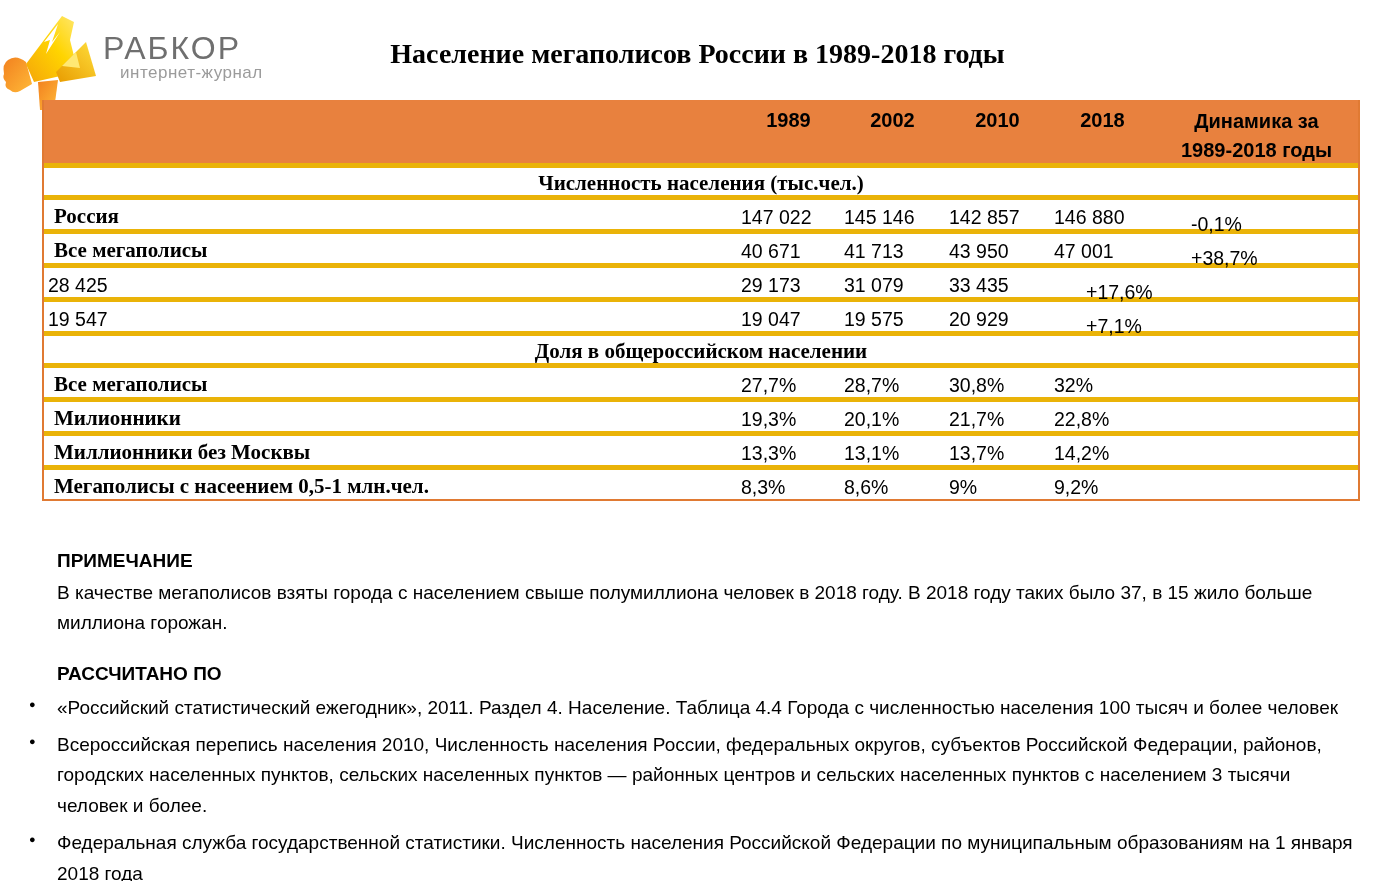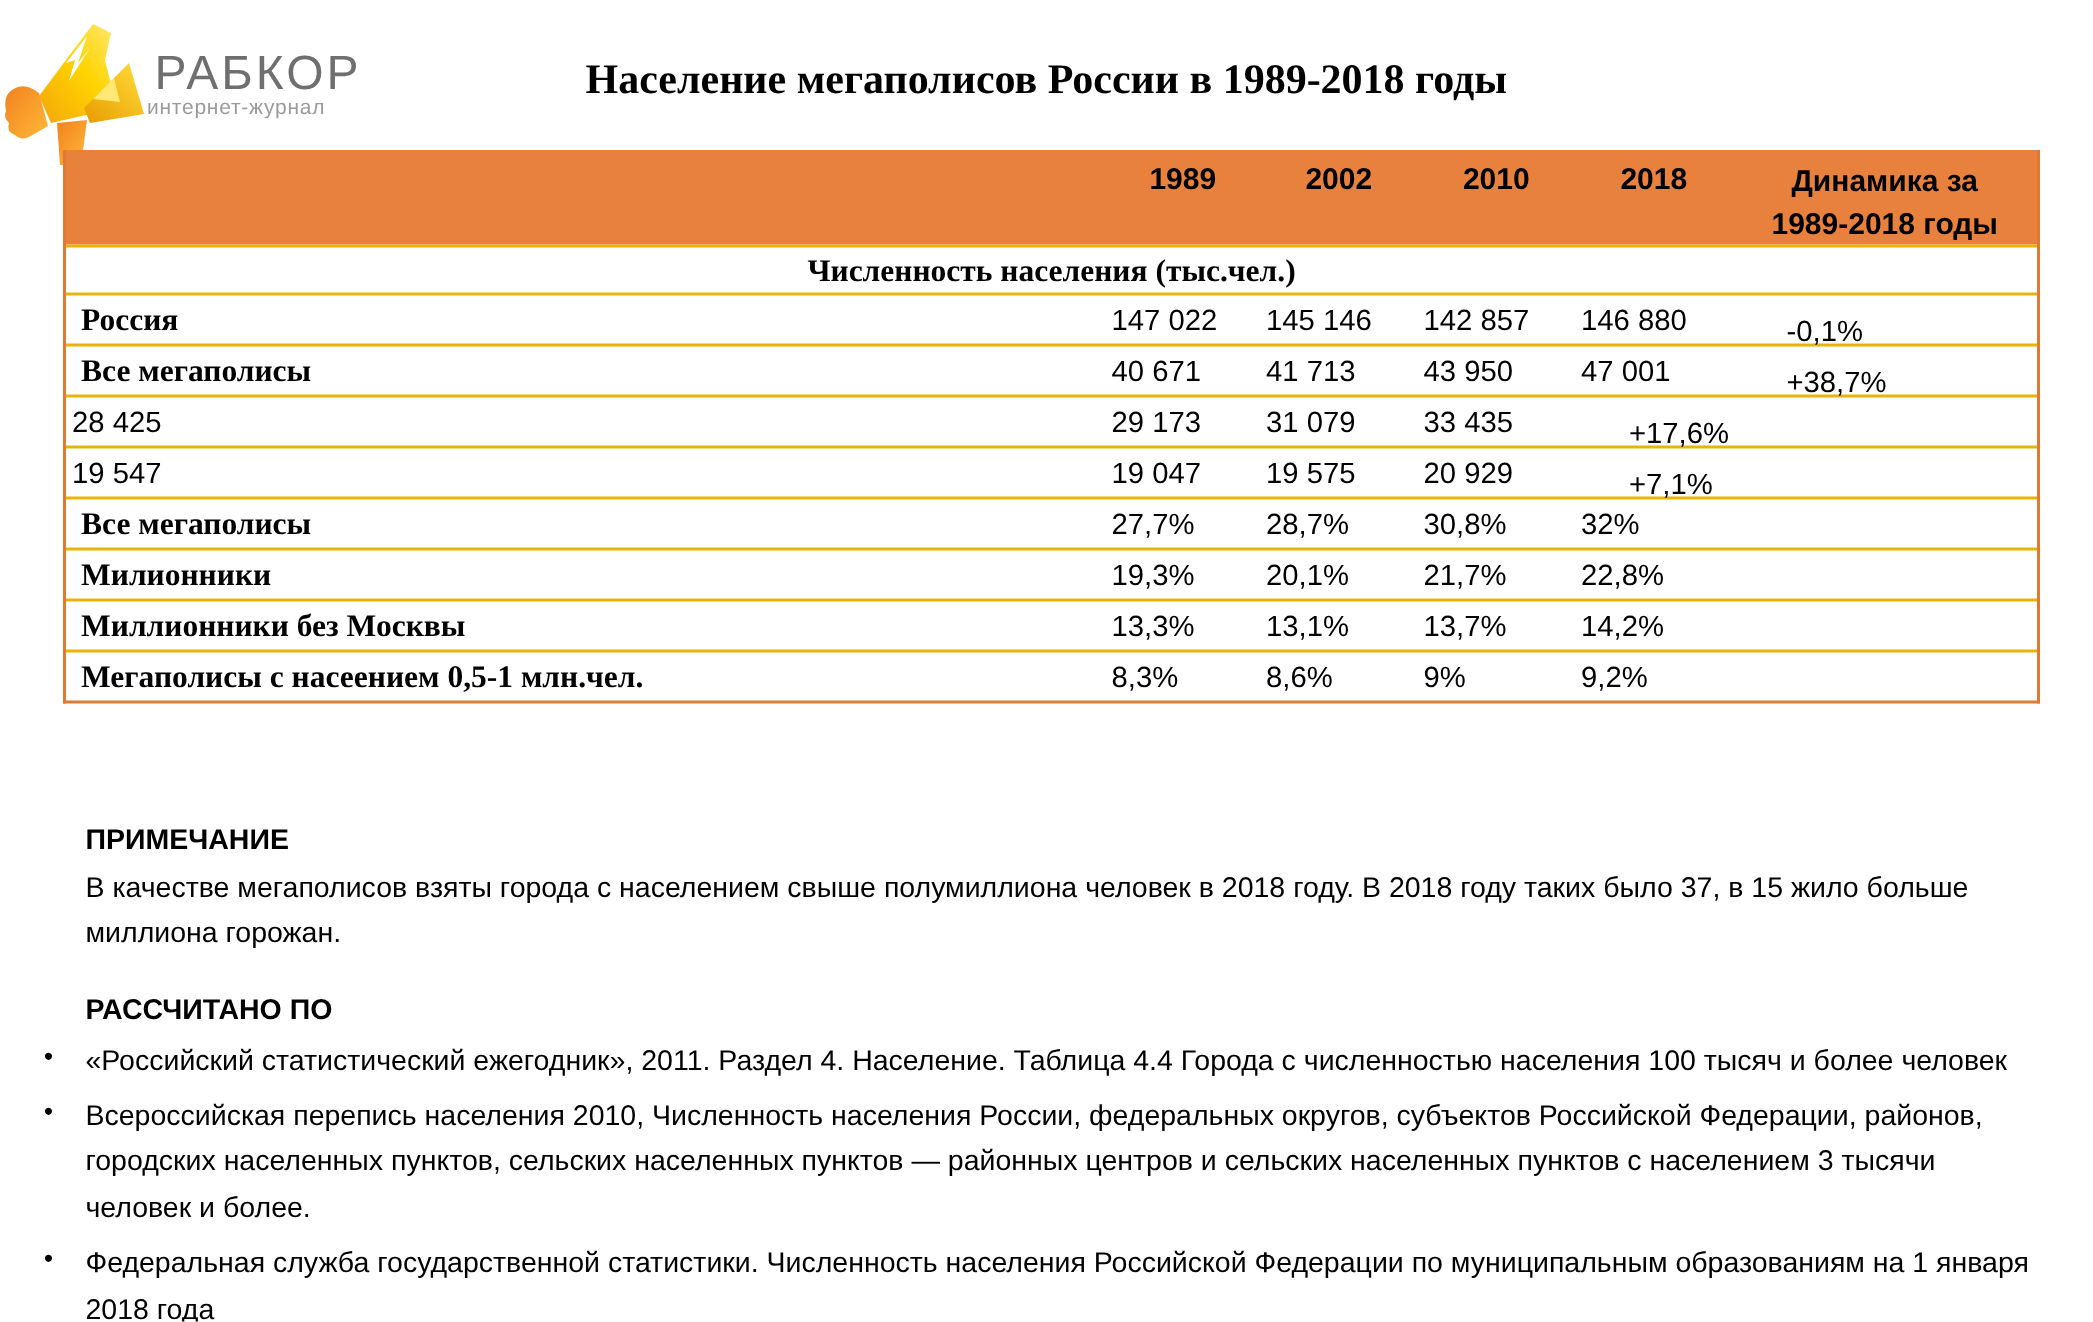--- a/index.html
+++ b/index.html
@@ -5,37 +5,37 @@
   html,body{margin:0;padding:0;background:#ffffff;}
   body{
     width:1395px;height:881px;position:relative;overflow:hidden;
     font-family:"Liberation Sans", sans-serif;color:#000;
   }
 
   
   .logo{position:absolute;left:0;top:0;width:300px;height:110px;}
   .logo svg{position:absolute;left:0;top:2px;}
   .logo-name{position:absolute;left:103px;top:30px;font-size:32px;color:#6f6f6f;letter-spacing:2px;font-weight:400;}
-  .logo-tagline{position:absolute;left:98px;top:63px;font-size:14px;color:#9b9b9b;letter-spacing:.5px;}
+  .logo-tagline{position:absolute;left:120px;top:63px;font-size:17px;color:#9b9b9b;letter-spacing:.5px;}
 
   
   .page-title{
     position:absolute;left:0;top:38px;width:1395px;text-align:center;
     font-family:"Liberation Serif", serif;font-weight:bold;font-size:28px;
   }
 
   
   .tbl{
     position:absolute;left:42px;top:100px;width:1318px;
     border:2px solid #E07A33;border-top:none;box-sizing:border-box;
   }
   .trow{
     display:grid;
     grid-template-columns:693px 103px 105px 105px 105px 1fr;
-    border-top:2px solid #eab308;
+    border-top:5px solid #eab308;
     box-sizing:border-box;
   }
   .trow.header{
     background:#E8813E;border-top:none;height:63px;
     font-weight:bold;font-size:20px;
   }
   .trow.header .hcell{display:flex;align-items:flex-start;justify-content:center;padding-top:9px;}
   .trow.header .hcell.dyn{text-align:center;line-height:1.45;padding-top:7px;}
   .trow.section{height:32px;}
   .section-title{
@@ -144,20 +144,23 @@
 
   <div class="trow data">
     <div class="cell-num">19 547</div>
     <div class="cell-num">19 047</div>
     <div class="cell-num">19 575</div>
     <div class="cell-num">20 929</div>
     <div class="cell-dyn">+7,1%</div>
   </div>
 
 
+  <div class="trow section">
+    <div class="section-title">Доля в общероссийском населении</div>
+  </div>
 
   <div class="trow data">
     <div class="cell-label">Все мегаполисы</div>
     <div class="cell-num">27,7%</div>
     <div class="cell-num">28,7%</div>
     <div class="cell-num">30,8%</div>
     <div class="cell-num">32%</div>
     <div class="cell-dyn"></div>
   </div>
 

